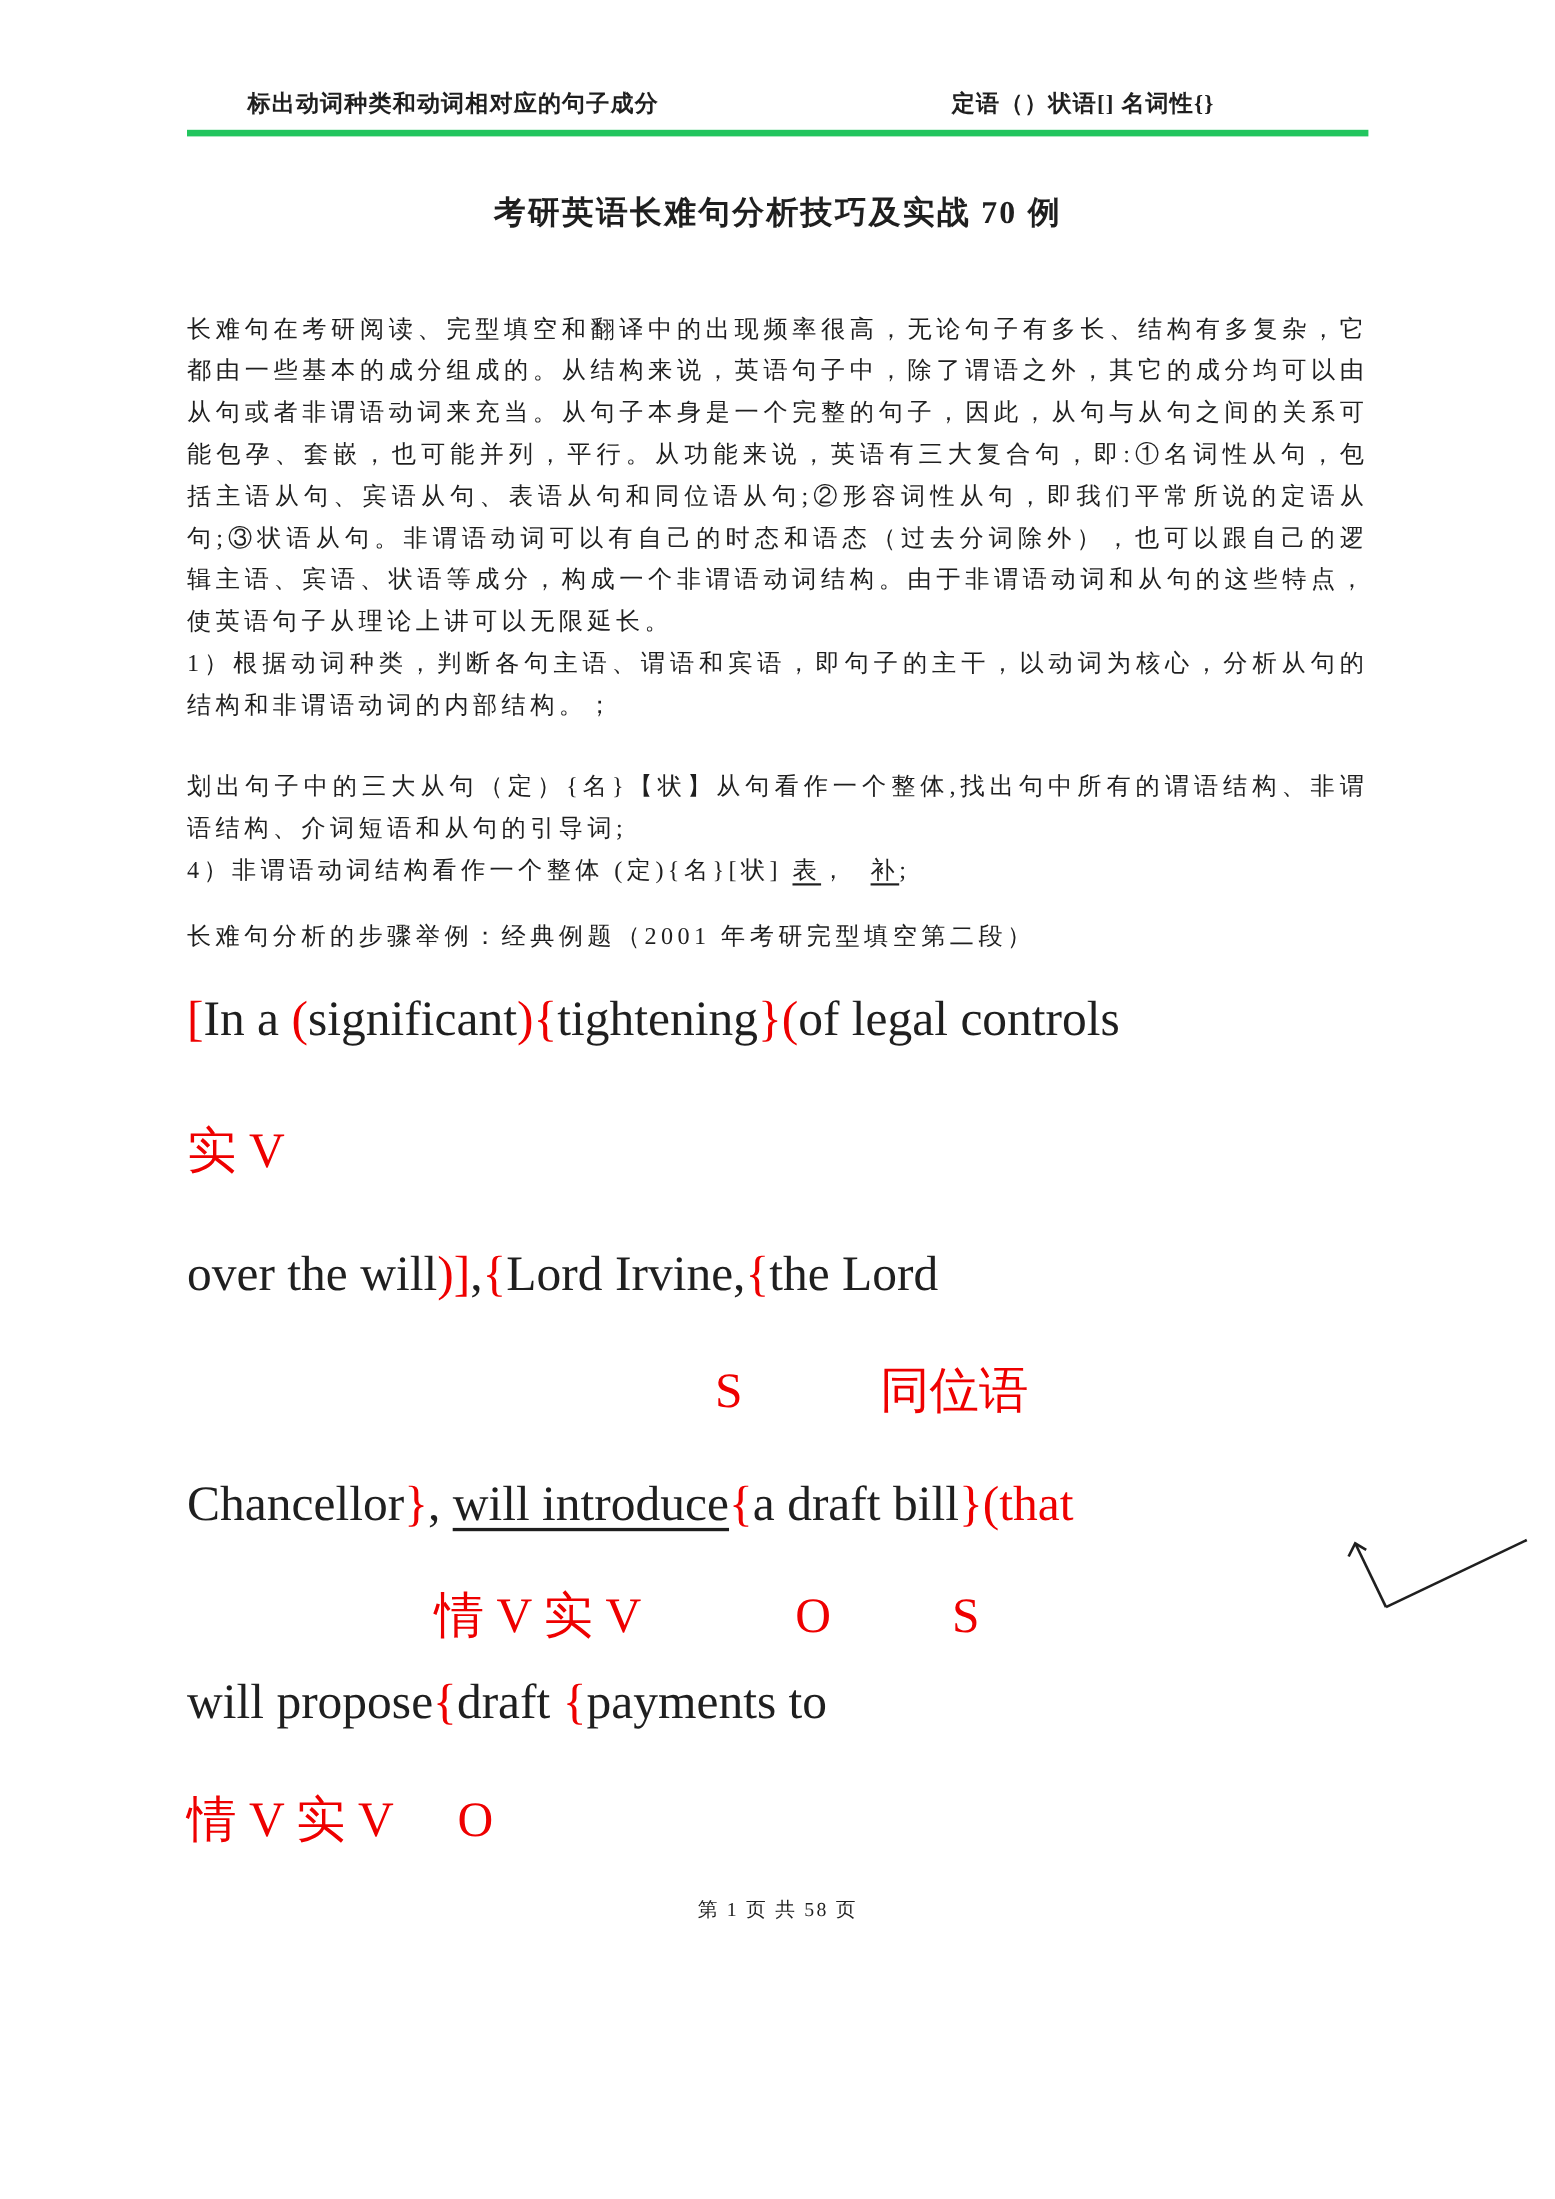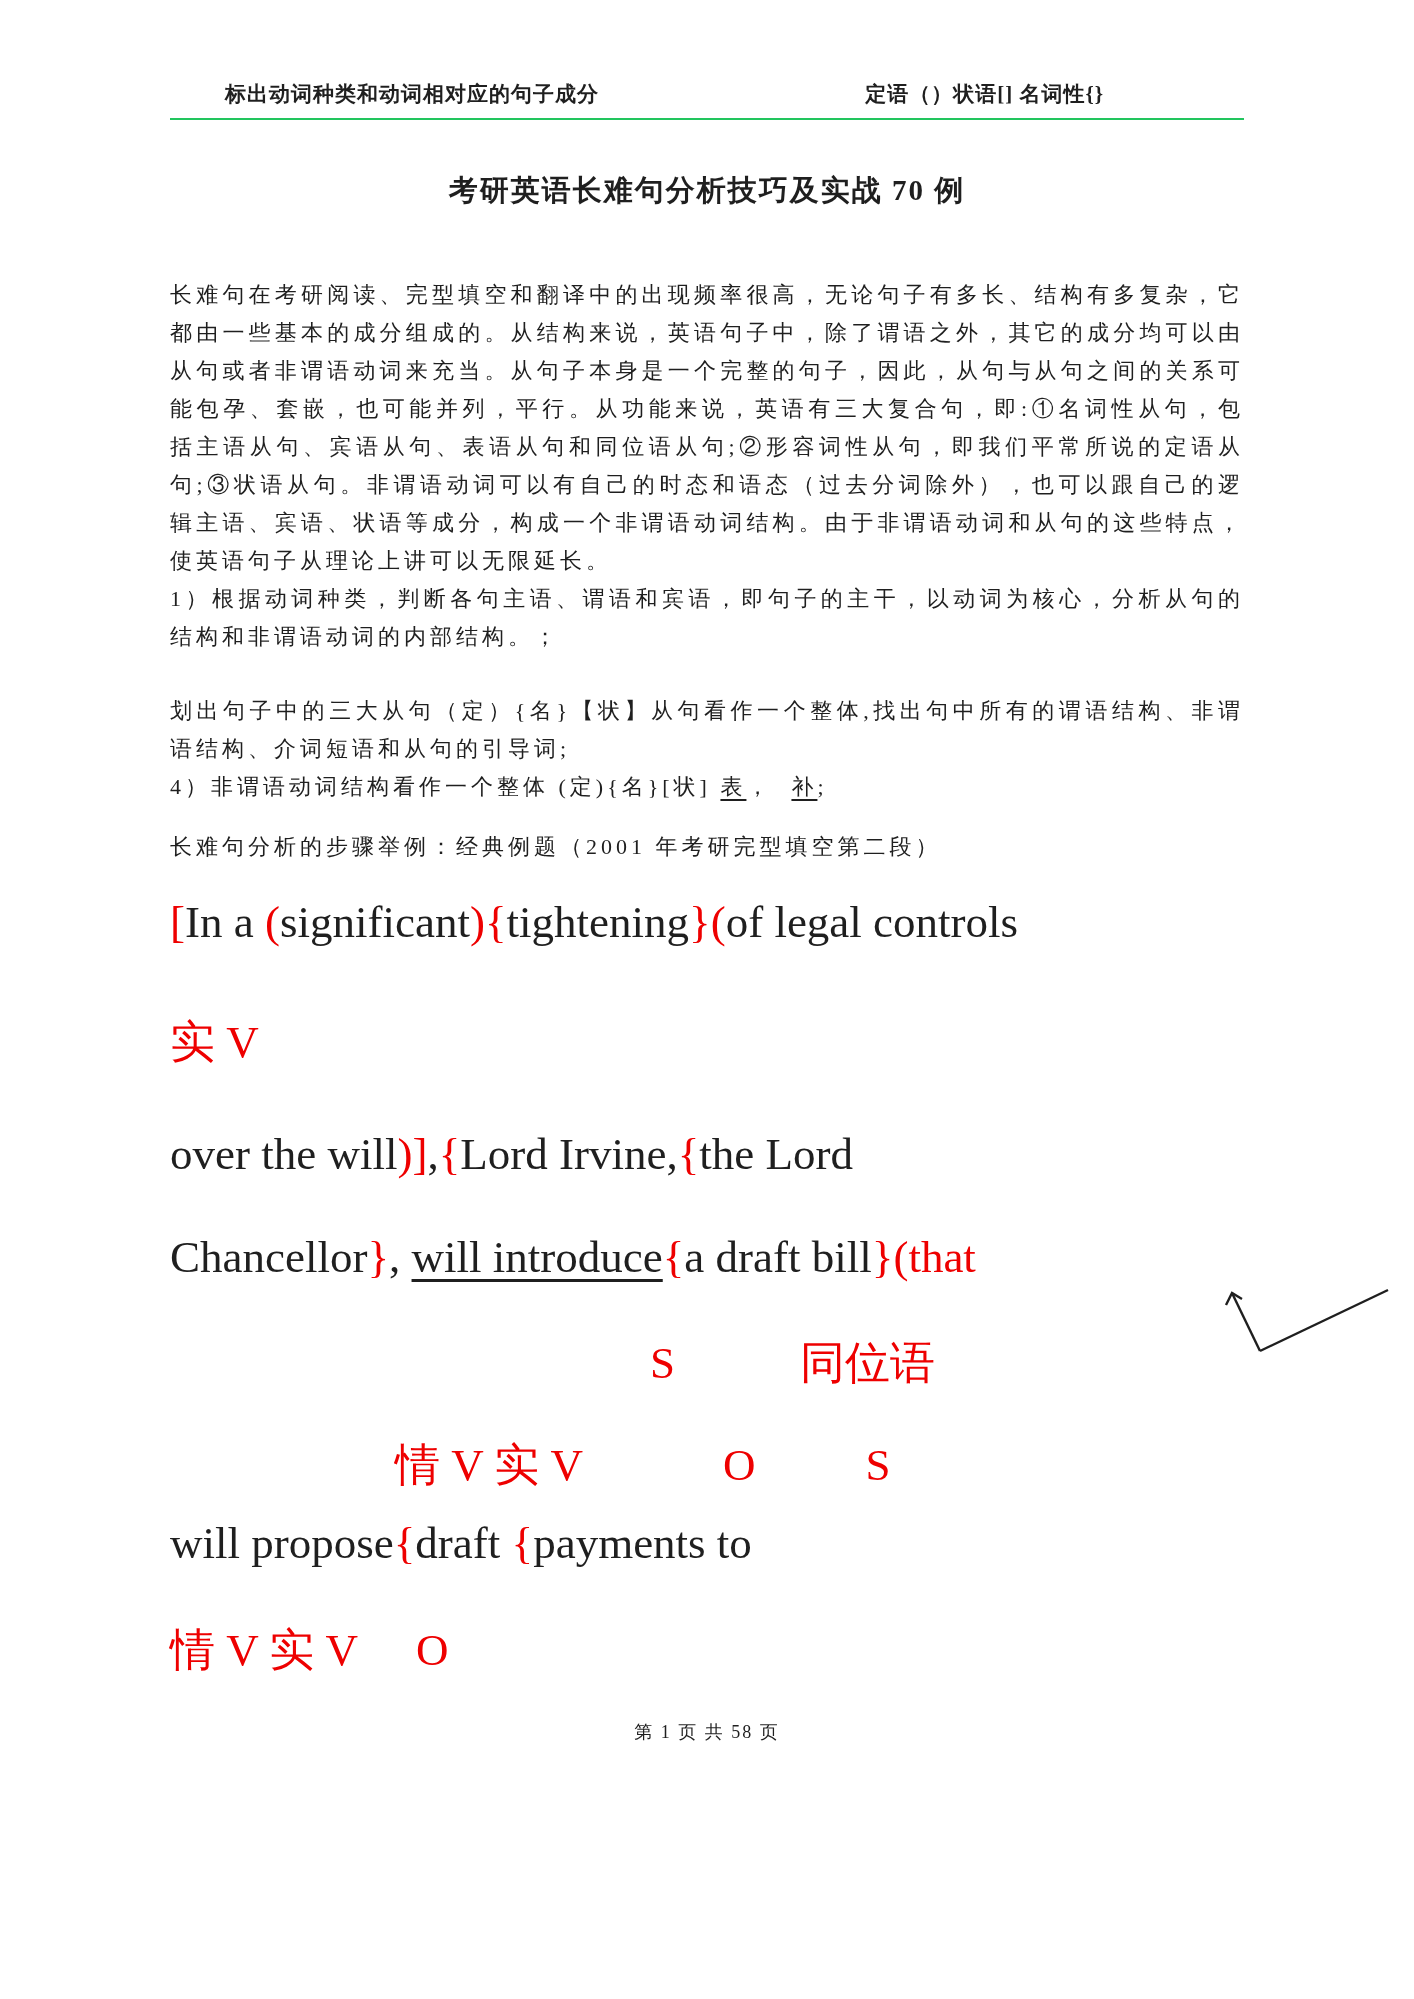--- a/index.html
+++ b/index.html
@@ -7,21 +7,21 @@
     width:1414px;height:1999px;overflow:hidden;
     font-family:"Liberation Serif","DejaVu Serif",serif;
     color:#1f1f1f;
   }
   .page{box-sizing:border-box;width:1414px;height:1999px;padding:80px 170px 0 170px;position:relative;}
 
   
   .doc-header{
     display:flex;justify-content:space-between;align-items:flex-end;
     font-weight:bold;font-size:21px;letter-spacing:1px;
-    padding:0 140px 10px 55px;border-bottom:2px solid #22c55e;
+    padding:0 140px 10px 55px;border-bottom:6px solid #22c55e;
     white-space:nowrap;
   }
 
   
   .doc-title{
     text-align:center;font-size:29px;font-weight:bold;letter-spacing:2px;
     margin:50px 0 0 0;line-height:40px;
   }
 
   
@@ -85,27 +85,27 @@
   <p class="para"><span>4）非谓语动词结构看作一个整体 (定){名}[状] </span><span class="und">表</span><span>，  </span><span class="und">补</span><span>;</span></p>
 
   <p class="para mt-heading">长难句分析的步骤举例：经典例题（2001 年考研完型填空第二段）</p>
 
   <p class="ex ex-l1"><span class="red">[</span><span>In a </span><span class="red">(</span><span>significant</span><span class="red">)</span><span class="red">{</span><span>tightening</span><span class="red">}</span><span class="red">(</span><span>of legal controls</span></p>
 
   <p class="ex ex-l2 red">实 V</p>
 
   <p class="ex ex-l3"><span>over the will</span><span class="red">)]</span><span>,</span><span class="red">{</span><span>Lord Irvine,</span><span class="red">{</span><span>the Lord</span></p>
 
+  <p class="ex ex-l4 red"><span>S</span><span class="gap-apposition">同位语</span></p>
+
   <p class="ex ex-l5"><span>Chancellor</span><span class="red">}</span><span>, </span><span class="u-heavy">will introduce</span><span class="red">{</span><span>a draft bill</span><span class="red">}</span><span class="red">(that</span><svg class="arrow-wrap" viewBox="0 0 200 72" overflow="visible">
         <line x1="62" y1="66" x2="34" y2="8" stroke="#1f1f1f" stroke-width="2.4"></line>
         <polyline points="28,20 34,8 44,14" fill="none" stroke="#1f1f1f" stroke-width="2.4"></polyline>
         <line x1="62" y1="66" x2="190" y2="5" stroke="#1f1f1f" stroke-width="2.4"></line>
       </svg></p>
-
-  <p class="ex ex-l4 red"><span>S</span><span class="gap-apposition">同位语</span></p>
 
   <p class="ex ex-l6 red"><span>情 V 实 V</span><span class="gap-o">O</span><span class="gap-s">S</span></p>
 
   <p class="ex ex-l7"><span>will propose</span><span class="red">{</span><span>draft </span><span class="red">{</span><span>payments to</span></p>
 
   <p class="ex ex-l8 red"><span>情 V 实 V</span><span class="gap-o2">O</span></p>
 
   <div class="doc-footer">第 1 页 共 58 页</div>
 
 </div>

